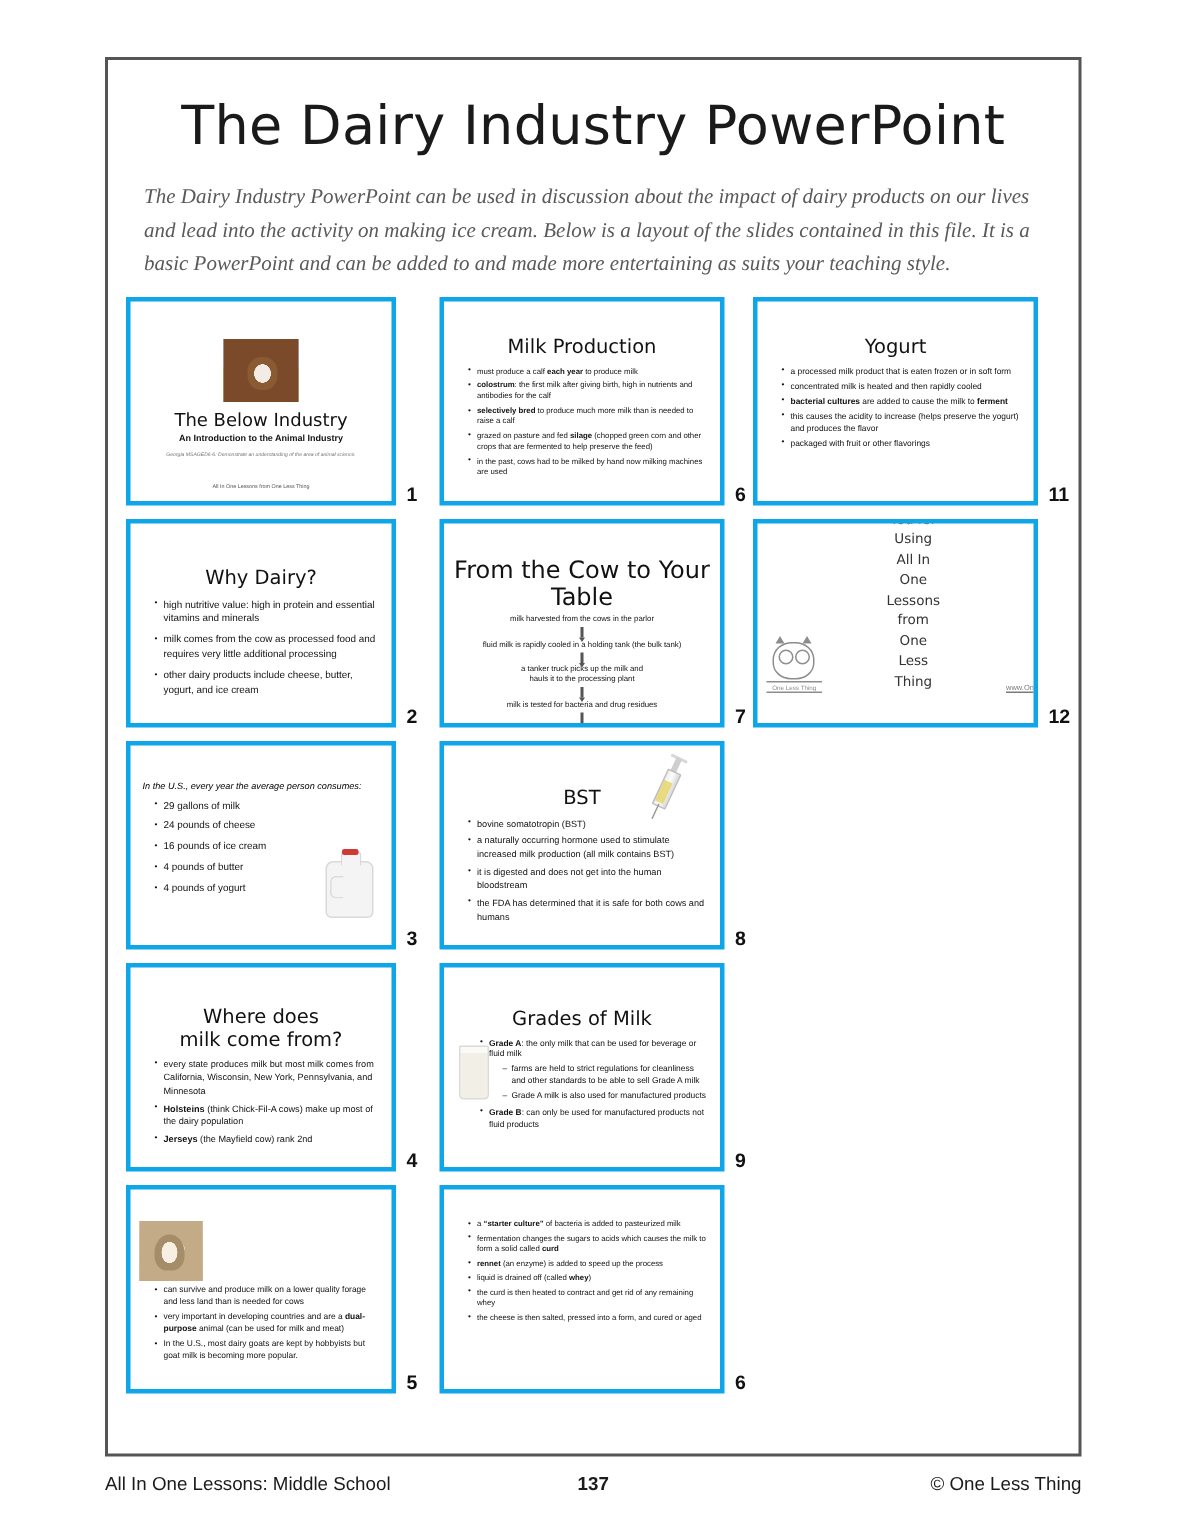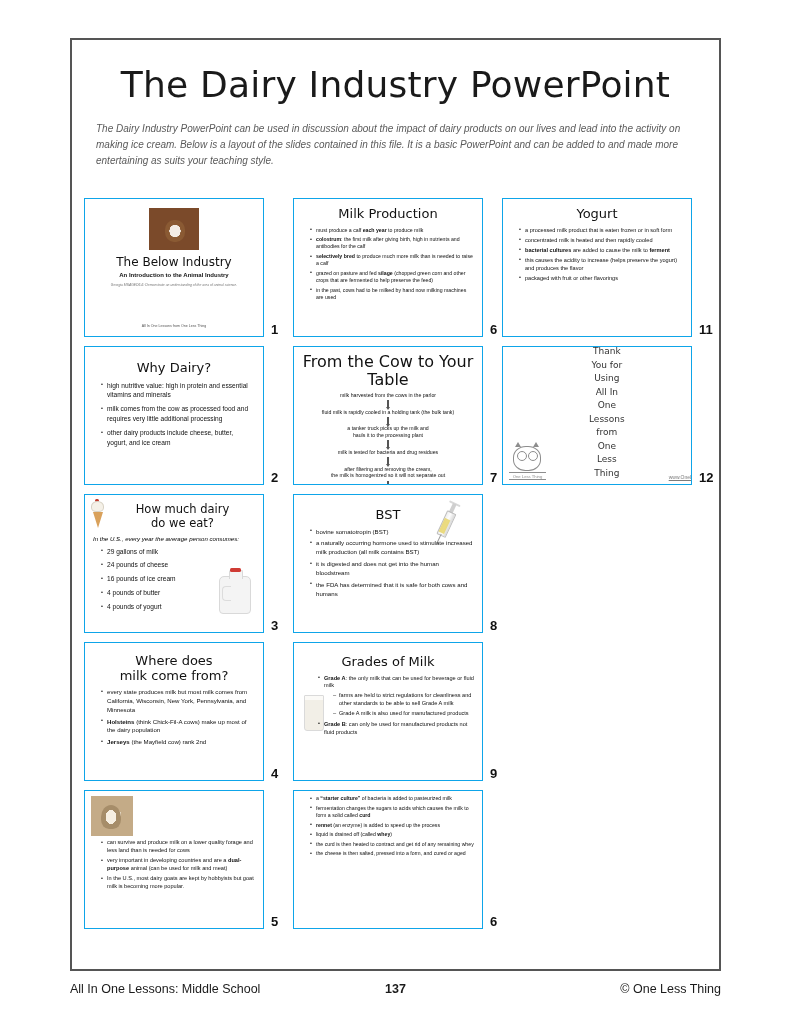--- a/index.html
+++ b/index.html
@@ -11,35 +11,35 @@
     position:absolute;left:70px;top:38px;width:651px;height:933px;
     border:2px solid #555;box-sizing:border-box;background:#fff;
   }
 
   .doc-title{
     text-align:center;font-size:36px;font-weight:400;color:#1a1a1a;
     letter-spacing:.2px;margin:24px 0 0 0;font-family:"DejaVu Sans",sans-serif;
   }
 
   .doc-intro{
-    font-family:Liberation Sans, sans-serif;font-style:italic;color:#5a5a5a;
-    font-size:10px;line-height:1.62;text-align:left;
+    font-family:Liberation Serif, serif;font-style:italic;color:#5a5a5a;
+    font-size:14px;line-height:1.62;text-align:left;
     margin:16px 24px 0 24px;
   }
 
   .grid{
     position:absolute;left:12px;top:158px;width:627px;
   }
   .row{display:flex;margin-bottom:9px;}
   .cell{position:relative;width:209px;display:flex;align-items:flex-start;}
 
   .slide{
-    width:180px;height:139px;border:1px solid #0ea5e9;background:#fff;
+    width:180px;height:139px;border:3px solid #0ea5e9;background:#fff;
     box-sizing:border-box;position:relative;overflow:hidden;
-    padding:4px 6px;
+    padding:20px 6px;
   }
   .slide.wide{width:190px;}
   .cell.c2 .slide{width:190px;}
   .slidenum{
     position:absolute;bottom:0px;font-size:13px;font-weight:700;color:#111;
     font-family:"Liberation Sans",sans-serif;
   }
   .cell.c1 .slidenum{left:187px;}
   .cell.c2 .slidenum{left:197px;}
   .cell.c3 .slidenum{left:197px;}
@@ -327,31 +327,20 @@
             </div>
             <div class="ty-url">www.OneLessThing.net</div>
           </div>
           <div class="slidenum">12</div>
         </div>
       </div>
 
       <div class="row">
         <div class="cell c1">
           <div class="slide">
-            <div class="s3-head">
-              <div class="cone">
-                <div class="cherry"></div>
-                <div class="scoop"></div>
-                <div class="waf"></div>
-              </div>
-              <div class="s3-titles">
-                <div>How much dairy</div>
-                <div>do we eat?</div>
-              </div>
-            </div>
             <div class="s3-lead">In the U.S., every year the average person consumes:</div>
             <ul class="bl f7">
               <li>29 gallons of milk</li>
               <li>24 pounds of cheese</li>
               <li>16 pounds of ice cream</li>
               <li>4 pounds of butter</li>
               <li>4 pounds of yogurt</li>
             </ul>
             <div class="jug">
               <div class="jug-handle"></div>

